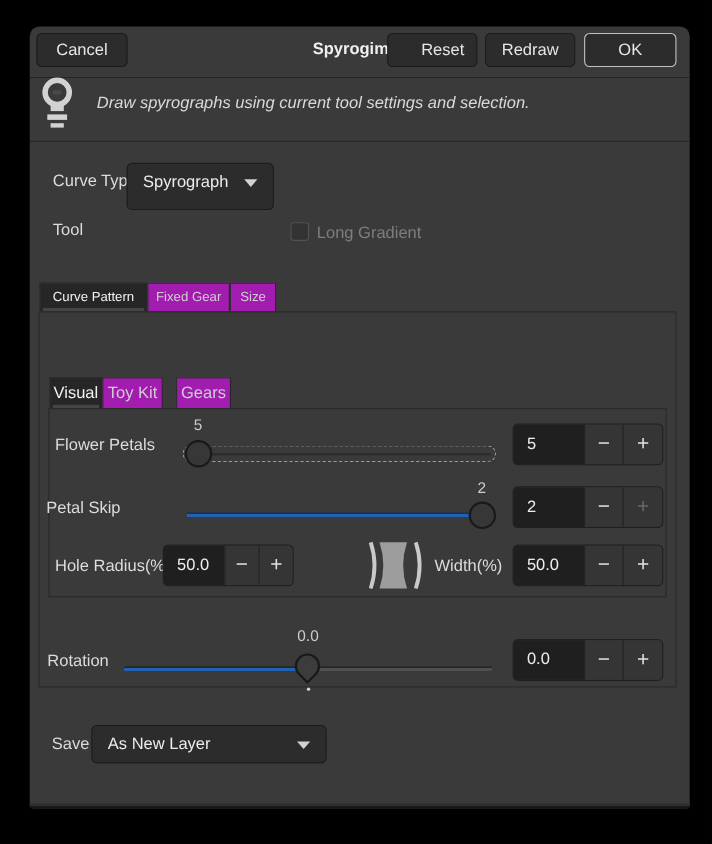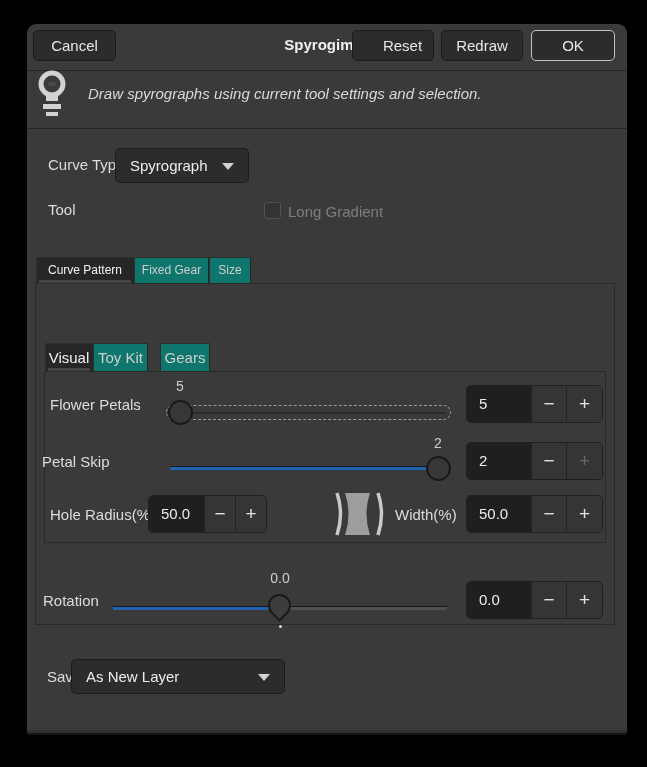--- a/index.html
+++ b/index.html
@@ -40,21 +40,21 @@
   .combo .combo-text { position:absolute; left:14px; top:0; line-height:33px; }
   .combo .arrow { position:absolute; right:14px; top:14px; width:0; height:0;
     border-left:6px solid transparent; border-right:6px solid transparent;
     border-top:7px solid #d2d2d2; }
 
   .checkbox { position:absolute; width:17px; height:17px; background:#333333;
     border:1px solid #525252; border-radius:3px; }
   .check-label { position:absolute; color:#7e7e7e; }
 
   
-  .tab { position:absolute; top:0; height:100%; background:#0f766e; color:#cfcfcf;
+  .tab { position:absolute; top:0; height:100%; background:#a21caf; color:#cfcfcf;
     text-align:center; border-right:1px solid #262626; border-top:1px solid #2e2e2e;
     border-left:1px solid #2e2e2e; }
   .tab.active { background:#262626; color:#f2f2f2; }
   .tab.active::after { content:""; position:absolute; left:2px; right:2px; bottom:0;
     height:3px; background:#454545; }
   .outer-tabs { position:absolute; left:8px; top:233px; width:580px; height:26px; }
   .outer-tabs .tab { line-height:25px; font-size:12px; }
   .outer-frame { position:absolute; left:8px; top:259px; width:580px; height:342px;
     border:1px solid #292929; }
   .inner-tabs { position:absolute; left:17px; top:319px; width:562px; height:28px; }
@@ -109,21 +109,21 @@
           <rect x="13" y="13" width="8" height="4" rx="1.5" fill="#4a4a4a"></rect>
           <rect x="11" y="26" width="12" height="6" fill="#d2d2d2"></rect>
           <rect x="8" y="35" width="18" height="5" fill="#d2d2d2"></rect>
           <rect x="11" y="43" width="12px" height="4" fill="#d2d2d2"></rect>
         </svg>
       </span>
       <div class="info-text">Draw spyrographs using current tool settings and selection.</div>
     </div>
 
     <div class="row-label" style="left:21px; top:132px;">Curve Type</div>
-    <div class="combo" style="left:88px; top:124px; width:134px; height:35px;">
+    <div class="combo" style="left:88px; top:124px; width:134px; height:43px;">
       <span class="combo-text">Spyrograph</span>
       <span class="arrow"></span>
     </div>
 
     <div class="row-label" style="left:21px; top:177px;">Tool</div>
     <div class="checkbox" style="left:237px; top:178px;"></div>
     <div class="check-label" style="left:261px; top:179px;">Long Gradient</div>
 
     <div class="outer-tabs">
       <div class="tab active" style="left:1px; width:98px;">Curve Pattern</div>
@@ -187,20 +187,20 @@
     <div class="track" style="left:86px; top:582px; width:334px; background:linear-gradient(to right, #2163b2 0, #2163b2 167px, #505050 167px, #505050 100%);"></div>
     <div class="teardrop" style="left:241px; top:570px;"></div>
     <div class="mark-dot" style="left:252px; top:601px;"></div>
     <div class="spin" style="left:439px; top:557px; width:137px;">
       <div class="spin-entry" style="width:64px;">0.0</div>
       <div class="spin-btn">−</div>
       <div class="spin-btn">+</div>
     </div>
 
     <div class="row-label" style="left:20px; top:644px;">Save</div>
-    <div class="combo" style="left:44px; top:635px; width:214px; height:35px;">
+    <div class="combo" style="left:56px; top:635px; width:214px; height:35px;">
       <span class="combo-text">As New Layer</span>
       <span class="arrow"></span>
     </div>
 
     <div class="bottom-edge"></div>
   </div>
 </div>
 
 </body></html>

